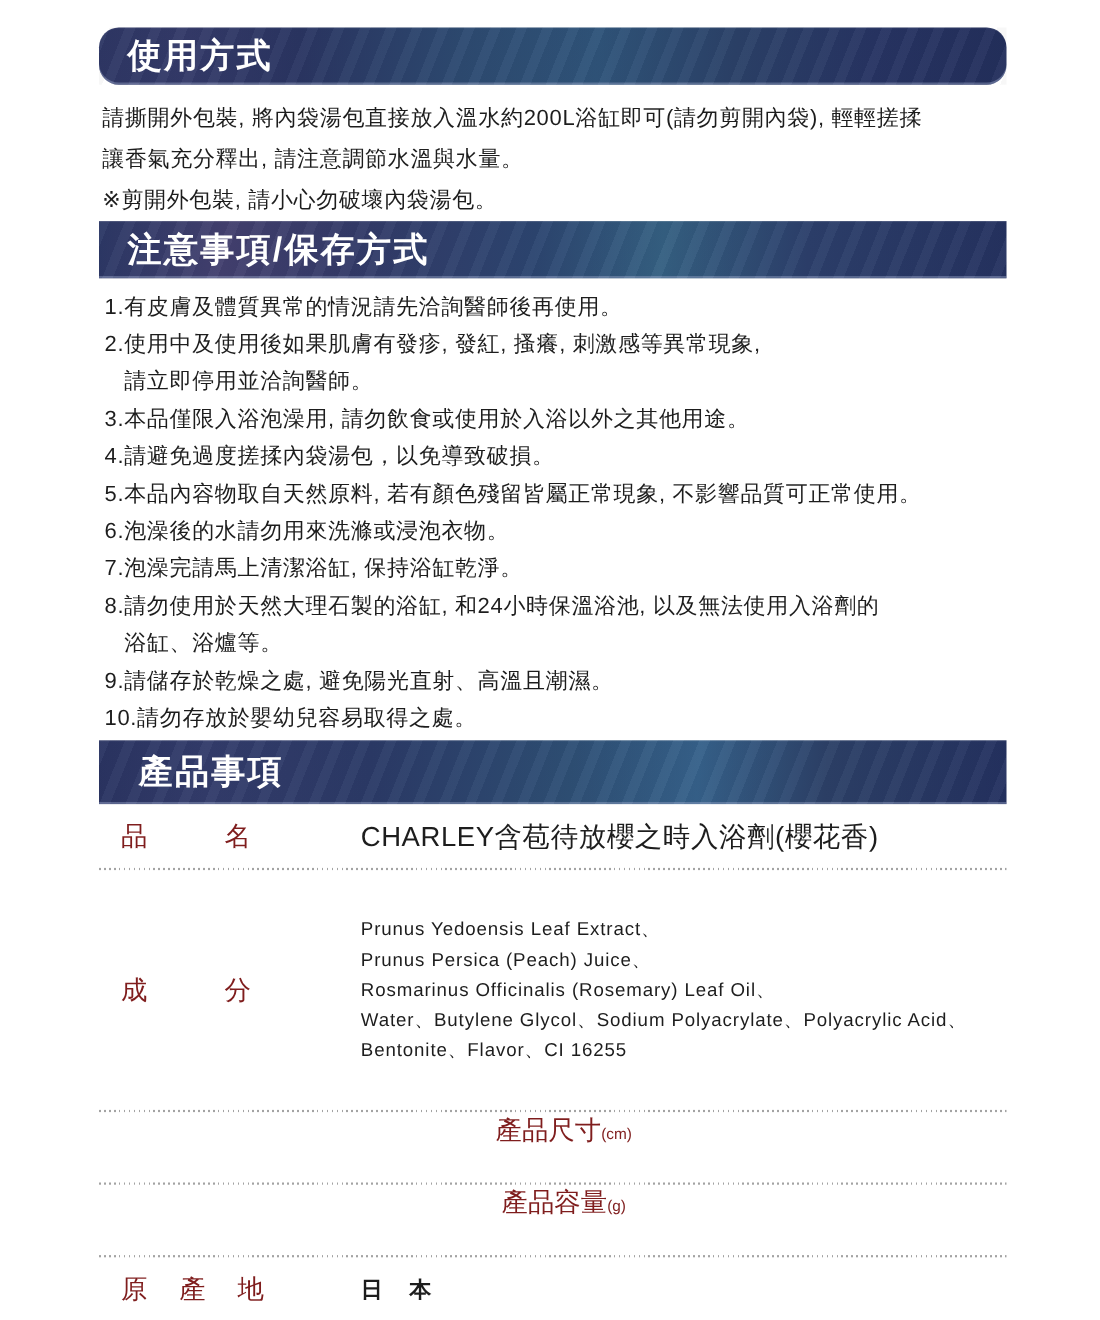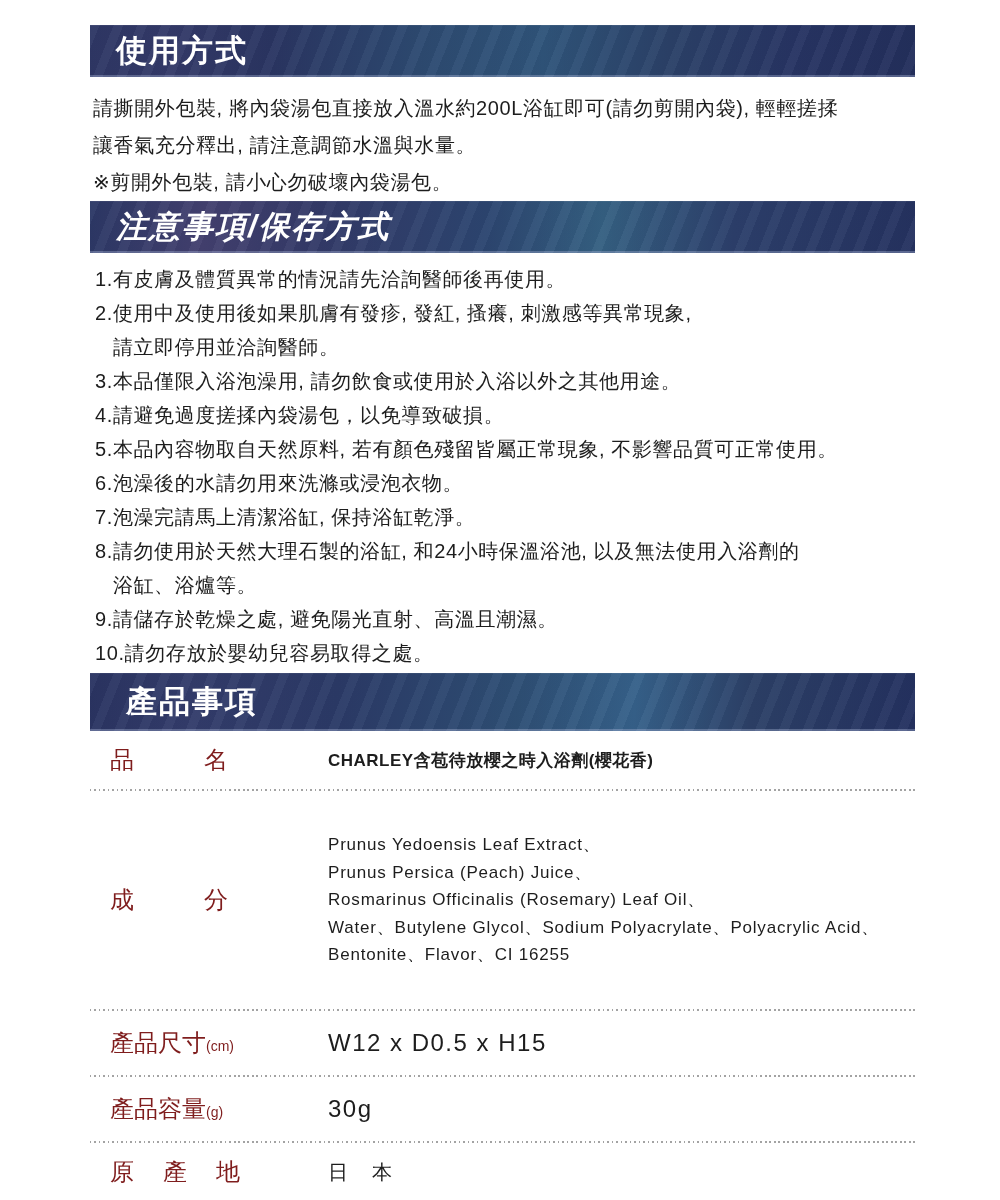--- a/index.html
+++ b/index.html
@@ -9,22 +9,22 @@
     color:#1d1d1d; position:relative;
   }
   .content { padding:25px 85px 0 90px; }
 
   
   .bar {
     height:52px; display:flex; align-items:center;
     padding-left:26px; box-sizing:border-box; position:relative;
     box-shadow: inset 0 -2px 0 rgba(165,178,212,0.40), inset 0 1px 0 rgba(255,255,255,0.06);
   }
-  .bar-1 { background:linear-gradient(95deg,#2e3765 0%,#343a69 10%,#2a3562 22%,#2d4a71 40%,#2f547a 55%,#2b4168 70%,#273463 85%,#232f5c 100%); }
-  .bar-2 { background:linear-gradient(95deg,#2c3866 0%,#43406f 14%,#333a68 28%,#2c4570 48%,#356082 62%,#2c3f6b 78%,#253260 100%);font-style:italic; }
+  .bar-1 { background:linear-gradient(95deg,#2e3765 0%,#343a69 10%,#2a3562 22%,#2d4a71 40%,#2f547a 55%,#2b4168 70%,#273463 85%,#232f5c 100%);border-radius:18px; }
+  .bar-2 { background:linear-gradient(95deg,#2c3866 0%,#43406f 14%,#333a68 28%,#2c4570 48%,#356082 62%,#2c3f6b 78%,#253260 100%); }
   .bar-3 { background:linear-gradient(95deg,#2a3462 0%,#333c6b 12%,#2b3a67 30%,#2e4f75 52%,#36618a 66%,#2c4067 80%,#243160 100%); height:58px; }
   .bar::after {
     content:""; position:absolute; inset:0;
     background:repeating-linear-gradient(112deg, rgba(255,255,255,0.035) 0 9px, rgba(0,0,0,0.03) 9px 22px);
     pointer-events:none;
   }
   .bar-title {
     font-size:31px; font-weight:bold; color:#ffffff; letter-spacing:2px;
     position:relative; z-index:1; white-space:nowrap;
   }
@@ -47,30 +47,30 @@
   .plabel {
     flex:0 0 238px; box-sizing:border-box; padding-left:20px;
     font-size:24px; font-weight:500; color:#7f1d1d; white-space:nowrap;
   }
   .label-2 { letter-spacing:70px; }
   .label-3 { letter-spacing:29px; }
   .unit { font-size:14px; letter-spacing:0px; }
   .pvalue { flex:1 1 auto; }
 
   .prow-name { height:58px; }
-  .prow-name .pvalue { font-size:17px; letter-spacing:0.5px; font-weight:700; }
+  .prow-name .pvalue { font-size:25px; letter-spacing:0.5px; font-weight:400; }
 
   .prow-ing { height:218px; }
   .prow-ing .pvalue div { font-size:17px; line-height:27.5px; letter-spacing:0.8px; white-space:nowrap; }
 
-  .prow-dim, .prow-cap { height:64px; }
+  .prow-dim, .prow-cap { height:64px;flex-direction:column; }
   .prow-dim .pvalue, .prow-cap .pvalue { font-size:24px; letter-spacing:1.5px; font-weight:400; }
 
   .prow-origin { height:58px;align-items:center; }
-  .prow-origin .pvalue { font-size:20px; letter-spacing:2px; font-weight:400; }
+  .prow-origin .pvalue { font-size:20px; letter-spacing:2px; font-weight:700; }
 
   .sep {
     height:2px;
     background:repeating-linear-gradient(90deg,#a3a3a3 0 1.5px, transparent 1.5px 4.5px);
   }
 </style>
 </head>
 <body>
 
 <div class="page">

